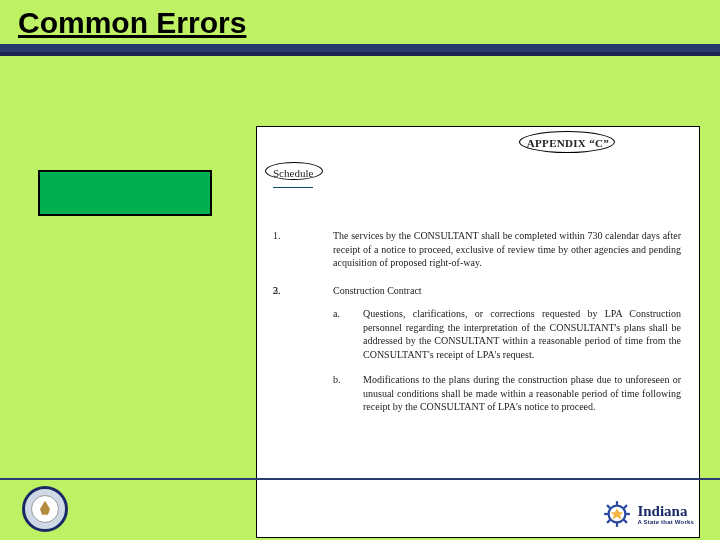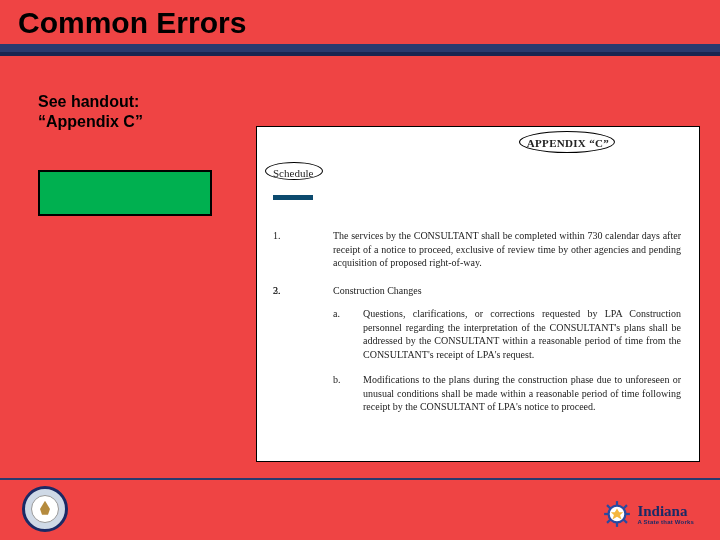--- a/index.html
+++ b/index.html
@@ -1,30 +1,30 @@
 <!DOCTYPE html>
 <html><head>
 <meta charset="utf-8">
 <style>
   * { box-sizing: border-box; margin: 0; padding: 0; }
   html, body { width: 720px; height: 540px; font-family: Verdana, Geneva, sans-serif; background: #fff; overflow: hidden; }
-  .slide { width: 720px; height: 540px; position: relative; background: #ef4444; }
+  .slide { width: 720px; height: 540px; position: relative; background: #bef264; text-decoration: underline; }
   .title-row { padding: 6px 0 0 18px; }
   .title { font-size: 30px; font-weight: 700; color: #000; font-family: Verdana, Geneva, sans-serif; }
   .bar { margin-top: 4px; }
   .bar-top { height: 8px; background: #2a3a6e; }
   .bar-bot { height: 4px; background: #1a2550; }
   .body { position: relative; padding: 14px 0 0 38px; }
   .example { font-size: 20px; font-weight: 700; text-decoration: underline; color: #000; }
   .handout { margin-top: 22px; font-size: 16px; font-weight: 700; color: #000; line-height: 1.25; }
   .green-box { position: absolute; left: 38px; top: 114px; width: 174px; height: 46px; background: #00b050; border: 2px solid #000; }
-  .doc { position: absolute; left: 256px; top: 70px; width: 444px; height: 336px; border: 1px solid #000; background: #fff; padding: 10px 14px 8px 14px; font-family: "Times New Roman", Times, serif; color: #222; }
+  .doc { position: absolute; left: 256px; top: 70px; width: 444px; height: 412px; border: 1px solid #000; background: #fff; padding: 10px 14px 8px 14px; font-family: "Times New Roman", Times, serif; color: #222; }
   .doc .appendix { position: absolute; top: 10px; right: 90px; font-size: 11px; font-weight: 700; letter-spacing: 0.3px; }
   .doc .appendix .oval { position: absolute; left: -8px; top: -6px; width: 96px; height: 22px; border: 1.6px solid #000; border-radius: 50%/50%; pointer-events: none; }
-  .doc .schedule { position: absolute; left: 16px; top: 40px; font-size: 11px; border-bottom: 5px solid #0c4a6e; padding-bottom: 16px; }
+  .doc .schedule { position: absolute; left: 16px; top: 40px; font-size: 11px; border-bottom: 1px solid #0c4a6e; padding-bottom: 8px; }
   .doc .schedule .oval2 { position: absolute; left: -8px; top: -5px; width: 58px; height: 18px; border: 1.4px solid #000; border-radius: 50%/50%; pointer-events: none; }
   .doc .intro { position: absolute; left: 76px; top: 68px; right: 18px; font-size: 10px; line-height: 1.35; text-align: justify; filter: blur(0.3px); }
   .doc ol { position: absolute; left: 16px; top: 102px; right: 18px; list-style: none; font-size: 10px; }
   .doc ol > li { position: relative; padding-left: 60px; margin-bottom: 14px; line-height: 1.35; text-align: justify; filter: blur(0.3px); }
   .doc ol > li .num { position: absolute; left: 0; top: 0; font-size: 10px; filter: none; }
   .doc .sub { list-style: none; margin-top: 10px; }
   .doc .sub li { position: relative; padding-left: 30px; margin-bottom: 12px; line-height: 1.35; text-align: justify; }
   .doc .sub li .lbl { position: absolute; left: 0; top: 0; }
   .footer { position: absolute; left: 0; bottom: 0; width: 720px; height: 62px; }
   .foot-line { position: absolute; top: 0; left: 0; right: 0; height: 2px; background: #2a3a6e; }
@@ -47,22 +47,21 @@
   <div class="title-row">
     <div class="title">Common Errors</div>
   </div>
   <div class="bar">
     <div class="bar-top"></div>
     <div class="bar-bot"></div>
   </div>
 
   <div class="body">
     <div class="handout">
-      <span>See handout:</span><br>
-      <span>“Appendix C”</span>
+      <br>
     </div>
     <div class="green-box"></div>
 
     <div class="doc">
       <div class="appendix">
         <span>APPENDIX “C”</span>
         <span class="oval"></span>
       </div>
       <div class="schedule">
         <span>Schedule</span>
@@ -71,21 +70,21 @@
       <ol>
         <li>
           <span class="num">1.</span>
           <span>The services by the CONSULTANT shall be completed within 730 calendar days after receipt of a notice to proceed, exclusive of review time by other agencies and pending acquisition of proposed right-of-way.</span>
         </li>
         <li>
           <span class="num">2.</span>
         </li>
         <li>
           <span class="num">3.</span>
-          <span>Construction Changes</span>
+          <span>Construction Contract</span>
           <ul class="sub">
             <li>
               <span class="lbl">a.</span>
               <span>Questions, clarifications, or corrections requested by LPA Construction personnel regarding the interpretation of the CONSULTANT's plans shall be addressed by the CONSULTANT within a reasonable period of time from the CONSULTANT's receipt of LPA's request.</span>
             </li>
             <li>
               <span class="lbl">b.</span>
               <span>Modifications to the plans during the construction phase due to unforeseen or unusual conditions shall be made within a reasonable period of time following receipt by the CONSULTANT of LPA's notice to proceed.</span>
             </li>
           </ul>

